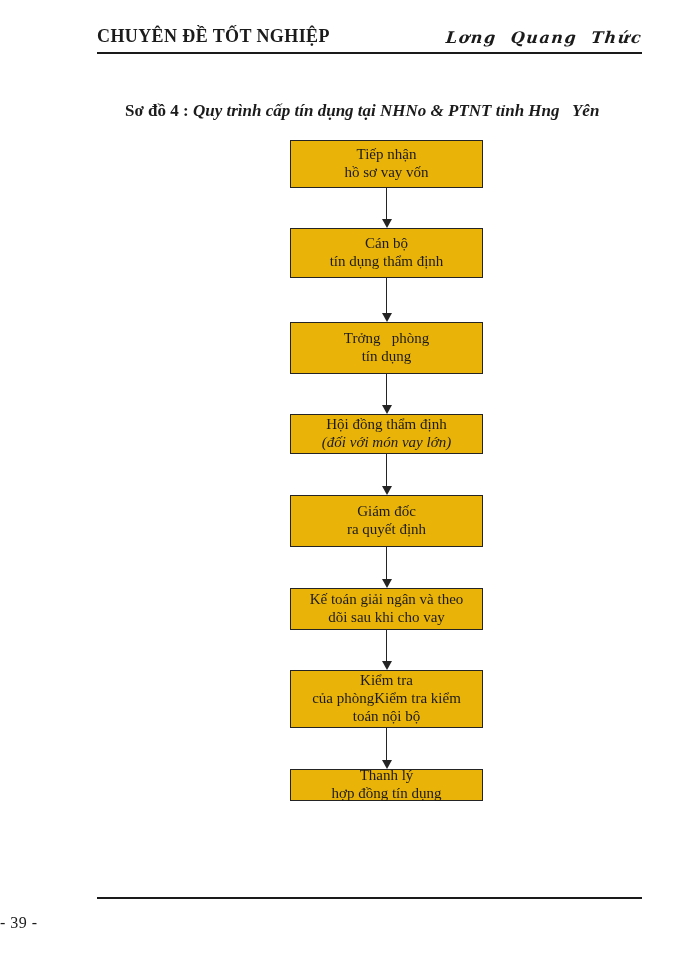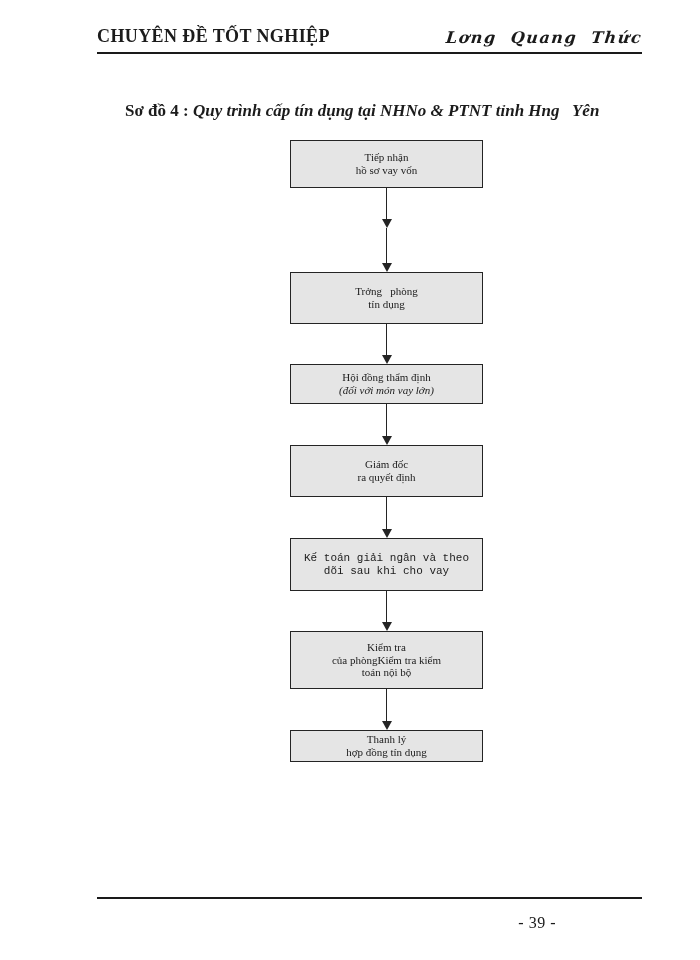--- a/index.html
+++ b/index.html
@@ -66,38 +66,38 @@
     left: 290px;
     top: 140px;
     width: 193px;
     display: flex;
     flex-direction: column;
     align-items: stretch;
   }
   .fbox {
     box-sizing: border-box;
     border: 1.6px solid #242424;
-    background: #e5e5e5;
+    background: #eab308;
     display: flex;
     flex-direction: column;
     justify-content: center;
     align-items: center;
     text-align: center;
-    font-size: 11px;
+    font-size: 15px;
     line-height: 1.18;
     padding: 2px 4px;
   }
   .fbox .box-line { white-space: pre-wrap; }
   .fbox .italic { font-style: italic; }
   .b1 { height: 48px; }
   .b2 { height: 50px; }
   .b3 { height: 52px; }
   .b4 { height: 40px; }
   .b5 { height: 52px; }
-  .b6 { height: 53px; font-family: Liberation Mono, monospace; }
+  .b6 { height: 42px; }
   .b7 { height: 58px; }
   .b8 { height: 32px; }
   .connector {
     display: flex;
     flex-direction: column;
     align-items: center;
     justify-content: flex-end;
   }
   .c1 { height: 40px; }
   .c2 { height: 44px; }
@@ -125,21 +125,21 @@
     left: 97px;
     top: 897px;
     width: 545px;
     border-top: 2.5px solid #1a1a1a;
   }
   .footer-pagenum {
     position: absolute;
     left: 0;
     top: 914px;
     width: 556px;
-    text-align: right;
+    text-align: left;
     font-size: 16px;
     letter-spacing: 0.5px;
   }
 </style>
 </head>
 <body>
 
 <div class="header">
   <span class="header-left">CHUYÊN ĐỀ TỐT NGHIỆP</span>
   <span class="header-right">Lơng  Quang  Thức</span>
@@ -151,20 +151,24 @@
 
   <div class="fbox b1">
     <span class="box-line">Tiếp nhận</span>
     <span class="box-line">hồ sơ vay vốn</span>
   </div>
   <div class="connector c1">
     <div class="arrow-line"></div>
     <div class="arrow-head"></div>
   </div>
 
+  <div class="fbox b2">
+    <span class="box-line">Cán bộ</span>
+    <span class="box-line">tín dụng thẩm định</span>
+  </div>
   <div class="connector c2">
     <div class="arrow-line"></div>
     <div class="arrow-head"></div>
   </div>
 
   <div class="fbox b3">
     <span class="box-line">Trởng   phòng</span>
     <span class="box-line">tín dụng</span>
   </div>
   <div class="connector c3">

